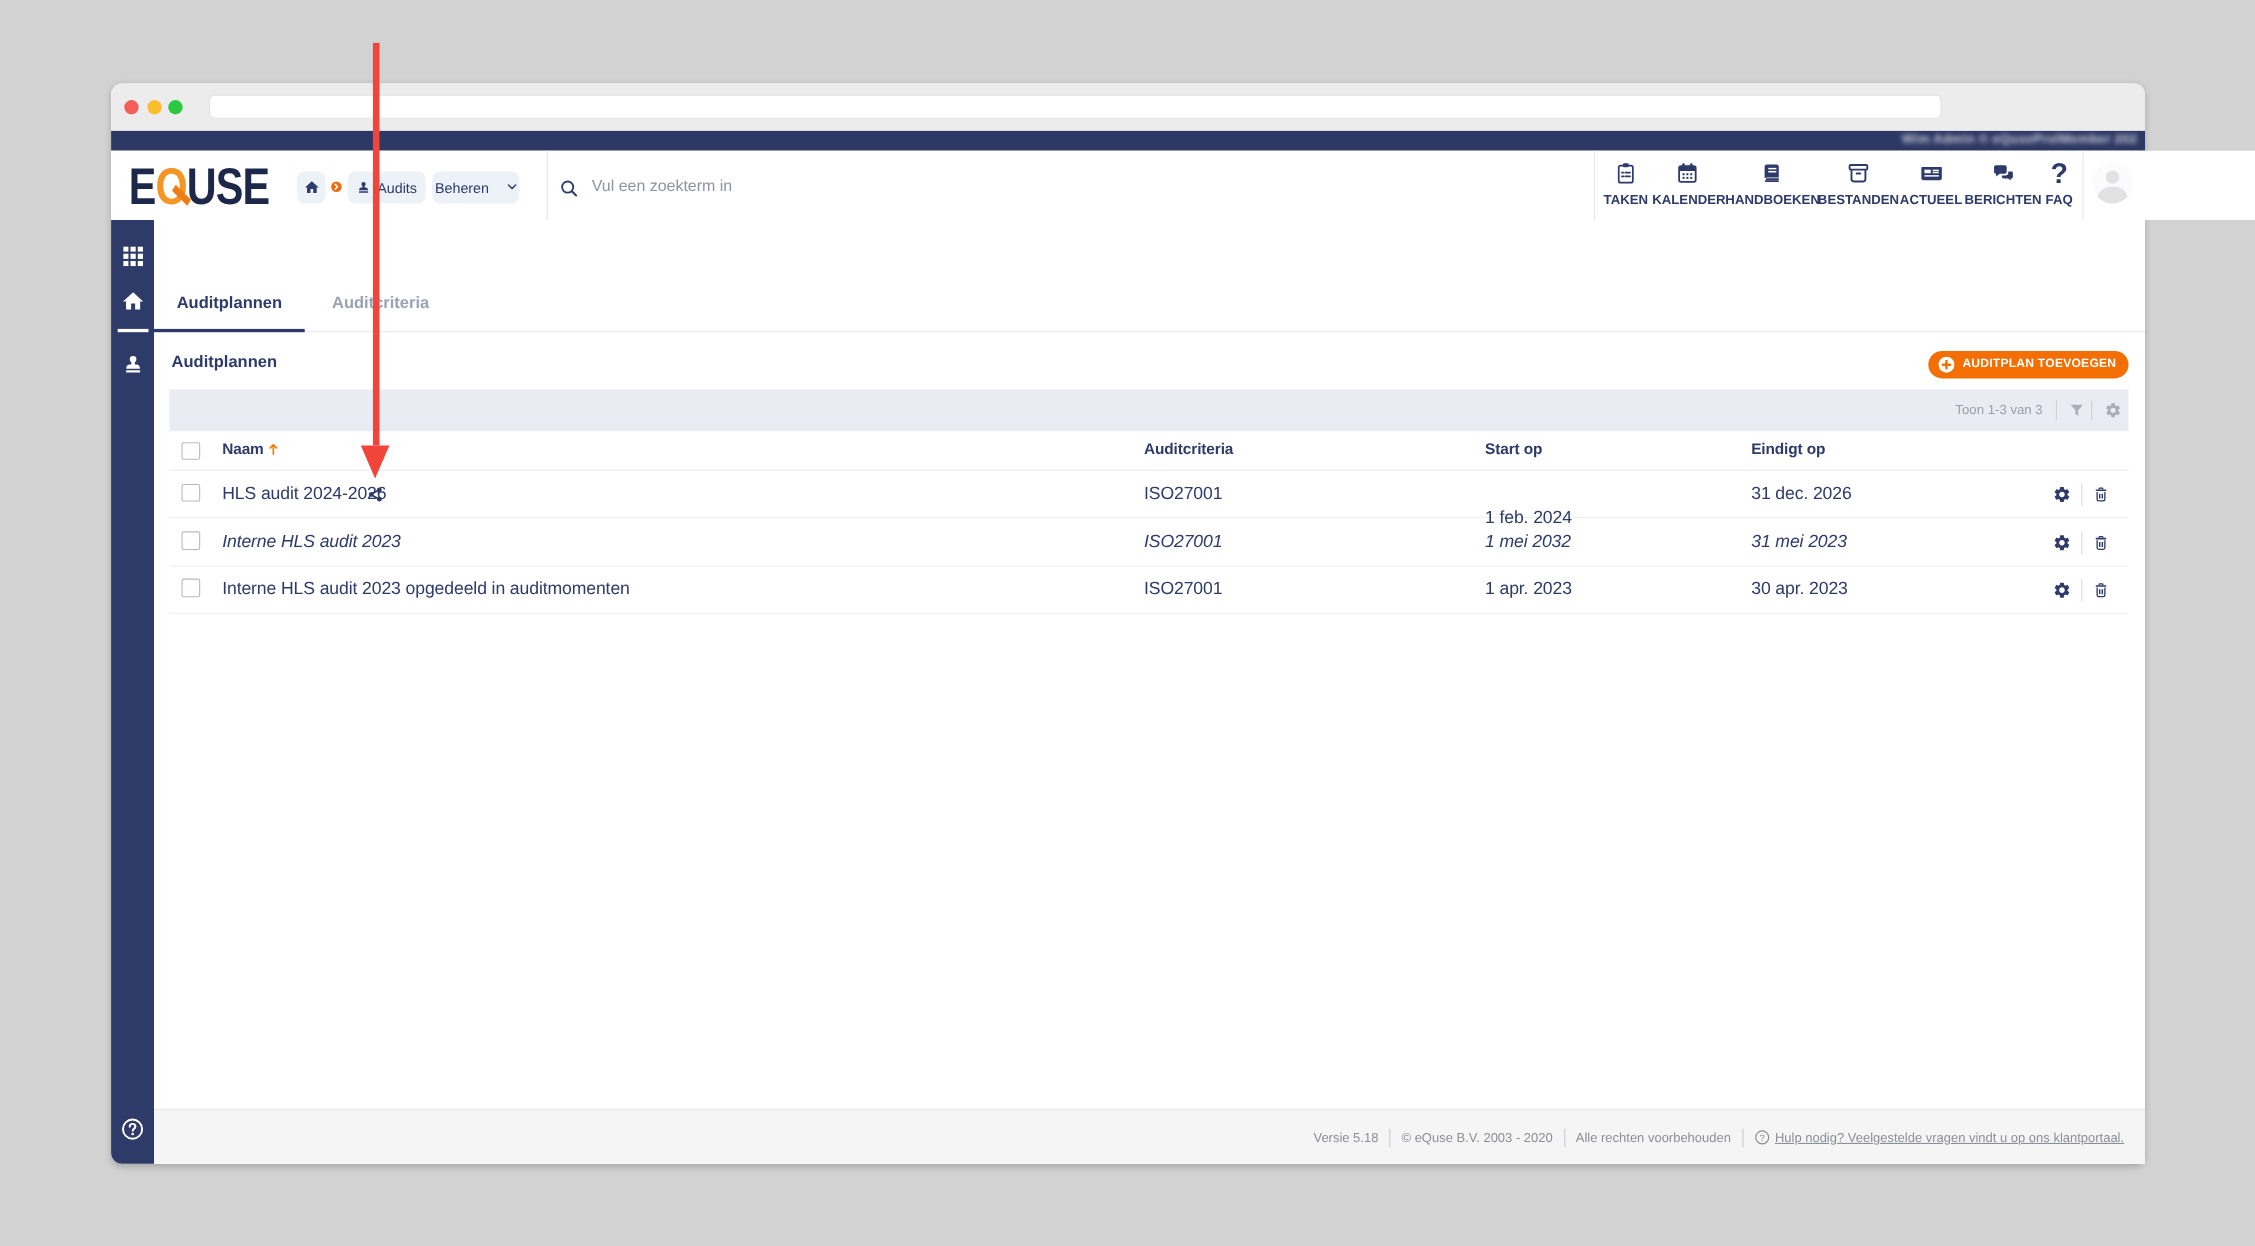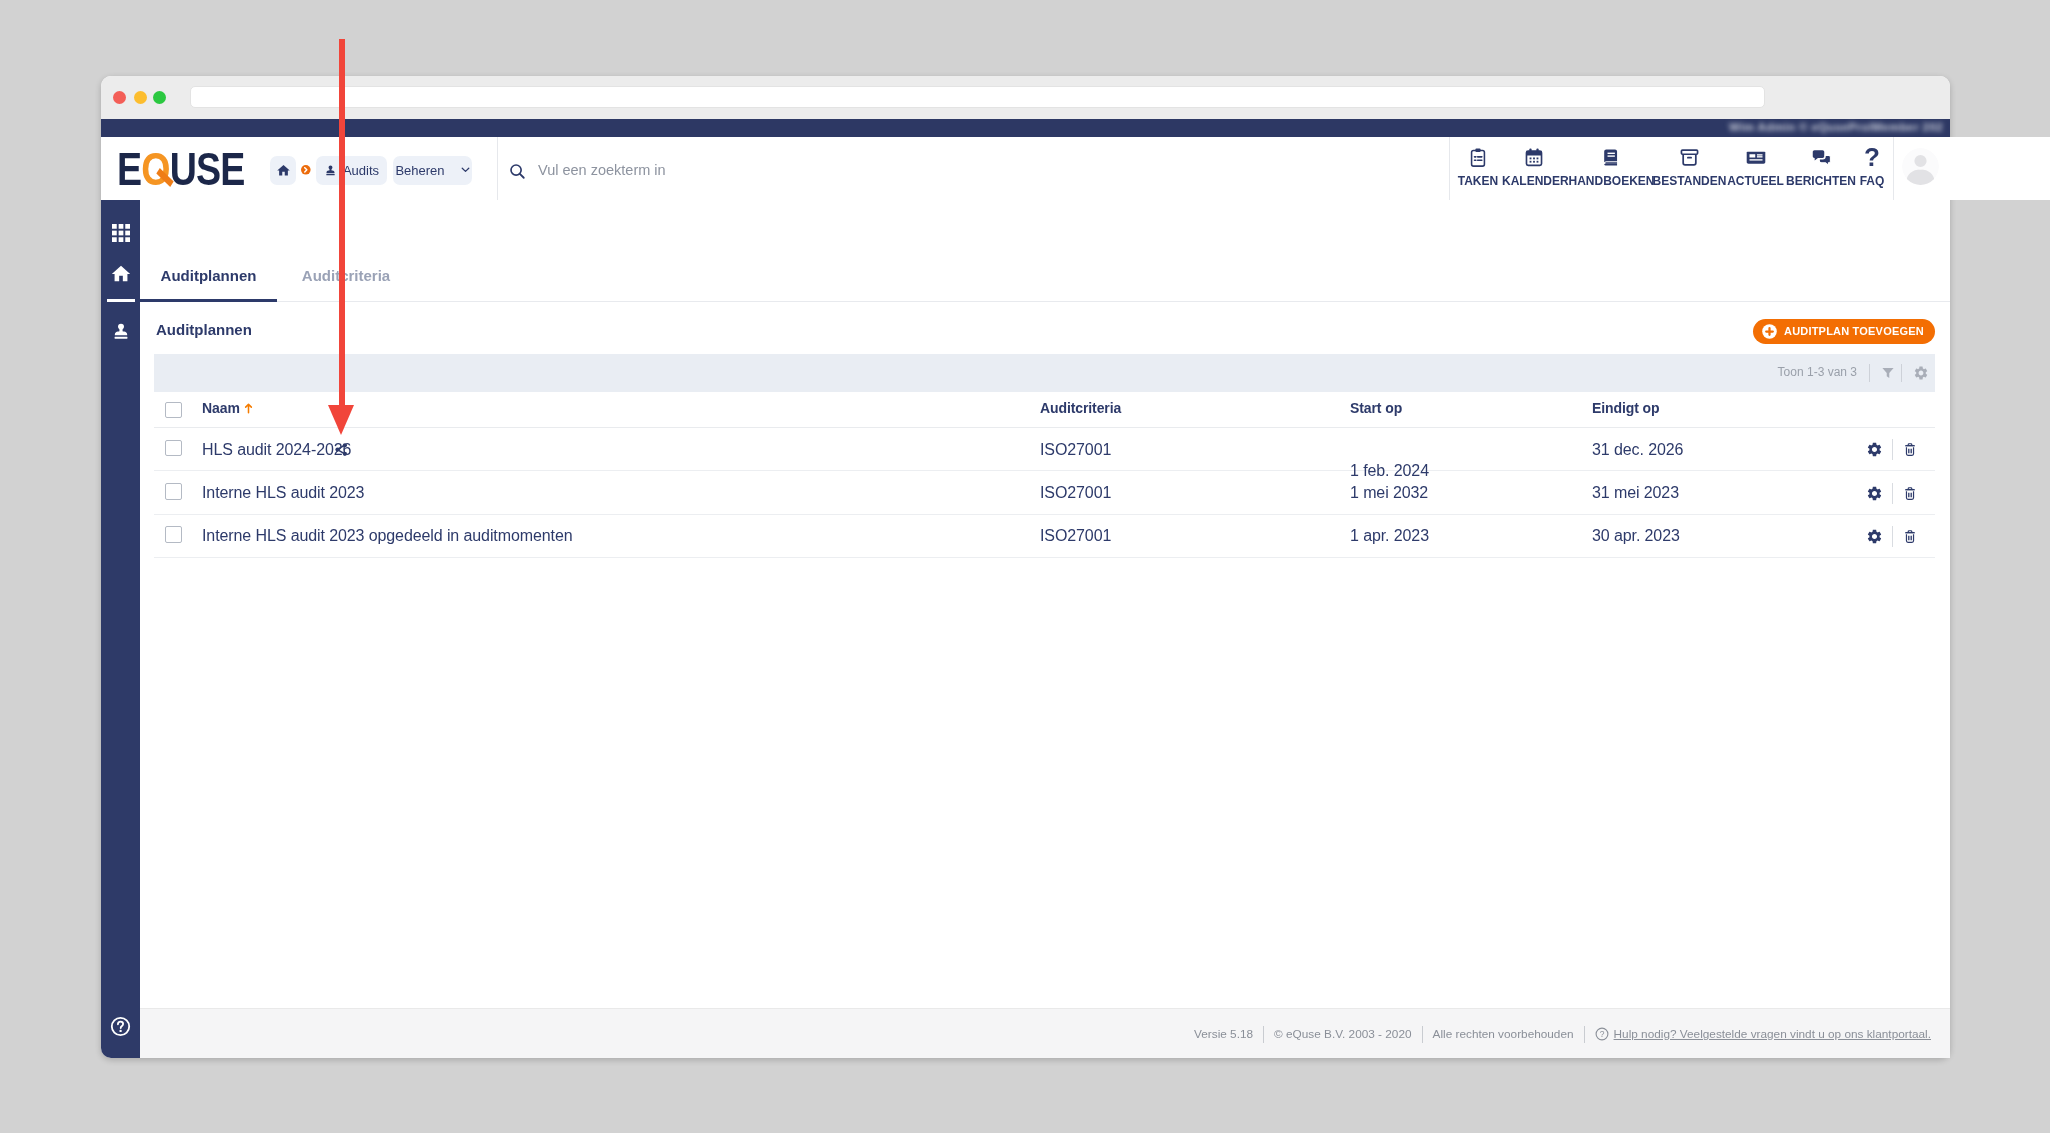--- a/index.html
+++ b/index.html
@@ -253,21 +253,21 @@
           </svg>
           <div class="adiv"></div>
           <svg width="16" height="17" viewBox="0 0 24 24" fill="none" stroke="#2d3a6a" stroke-width="1.8">
             <path d="M9.4 5.2v-.7c0-.6.5-1.1 1.1-1.1h3c.6 0 1.1.5 1.1 1.1v.7"></path>
             <path d="M4.9 6.3h14.2" stroke-width="2.2"></path>
             <path d="M6.7 8.5v10c0 1.3 1 2.3 2.3 2.3h6c1.3 0 2.3-1 2.3-2.3v-10"></path>
             <path d="M10.2 10.9v6.6M13.8 10.9v6.6" stroke-width="2"></path>
           </svg>
         </div>
       </div>
-      <div class="trow" style="top:271.4px;">
+      <div class="trow" style="top:271.4px;font-style:italic;">
         <div class="cb" style="top:11.7px;"></div>
         <div class="cell" style="left:48px; top:12.5px;">Interne HLS audit 2023</div>
         <div class="cell" style="left:886px; top:12.5px;">ISO27001</div>
         <div class="cell" style="left:1196px; top:12.5px;">1 mei 2032</div>
         <div class="cell" style="left:1438px; top:12.5px;">31 mei 2023</div>
         <div class="acticons">
           <svg width="17" height="17" viewBox="0 0 24 24" fill="#2d3a6a">
             <path d="M19.14 12.94c.04-.3.06-.61.06-.94 0-.32-.02-.64-.07-.94l2.03-1.58c.18-.14.23-.41.12-.61l-1.92-3.32c-.12-.22-.37-.29-.59-.22l-2.39.96c-.5-.38-1.03-.7-1.62-.94l-.36-2.54c-.04-.24-.24-.41-.48-.41h-3.84c-.24 0-.43.17-.47.41l-.36 2.54c-.59.24-1.13.57-1.62.94l-2.39-.96c-.22-.08-.47 0-.59.22L2.74 8.87c-.12.21-.08.47.12.61l2.03 1.58c-.05.3-.09.63-.09.94s.02.64.07.94l-2.03 1.58c-.18.14-.23.41-.12.61l1.92 3.32c.12.22.37.29.59.22l2.39-.96c.5.38 1.03.7 1.62.94l.36 2.54c.05.24.24.41.48.41h3.84c.24 0 .44-.17.47-.41l.36-2.54c.59-.24 1.13-.56 1.62-.94l2.39.96c.22.08.47 0 .59-.22l1.92-3.32c.12-.22.07-.47-.12-.61l-2.01-1.58zM12 15.6c-1.98 0-3.6-1.62-3.6-3.6s1.62-3.6 3.6-3.6 3.6 1.62 3.6 3.6-1.62 3.6-3.6 3.6z"></path>
           </svg>
           <div class="adiv"></div>

